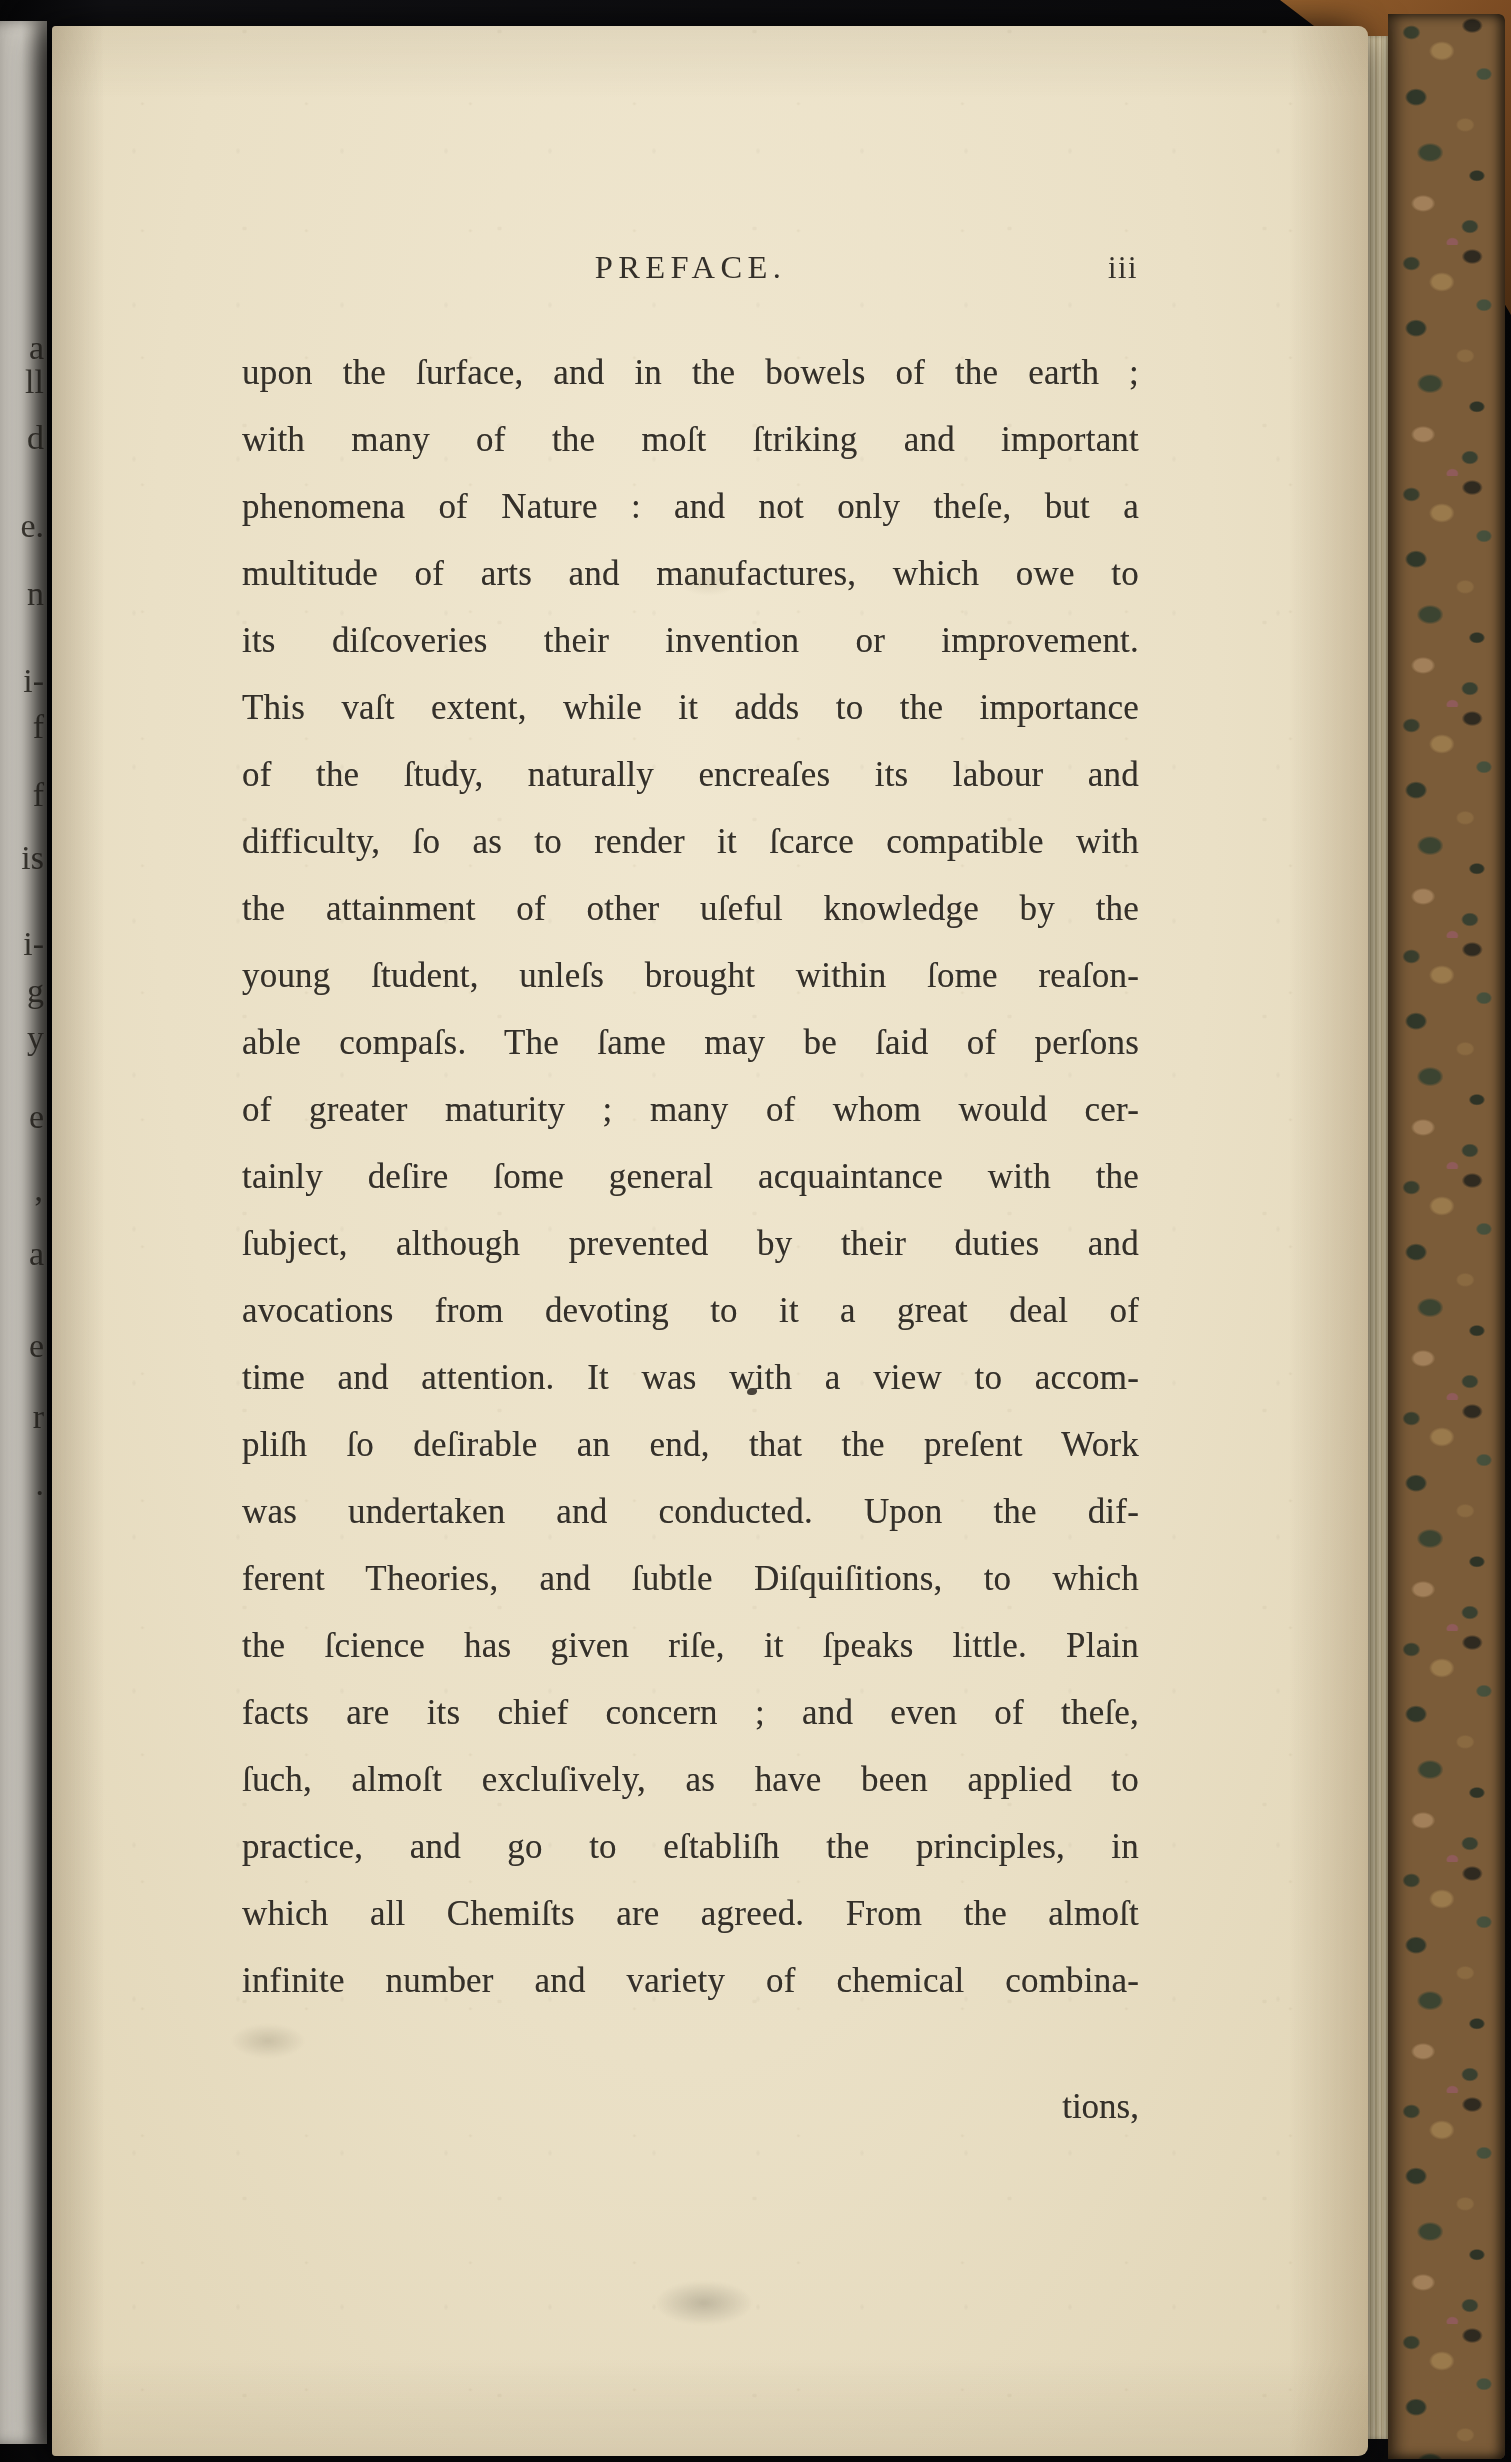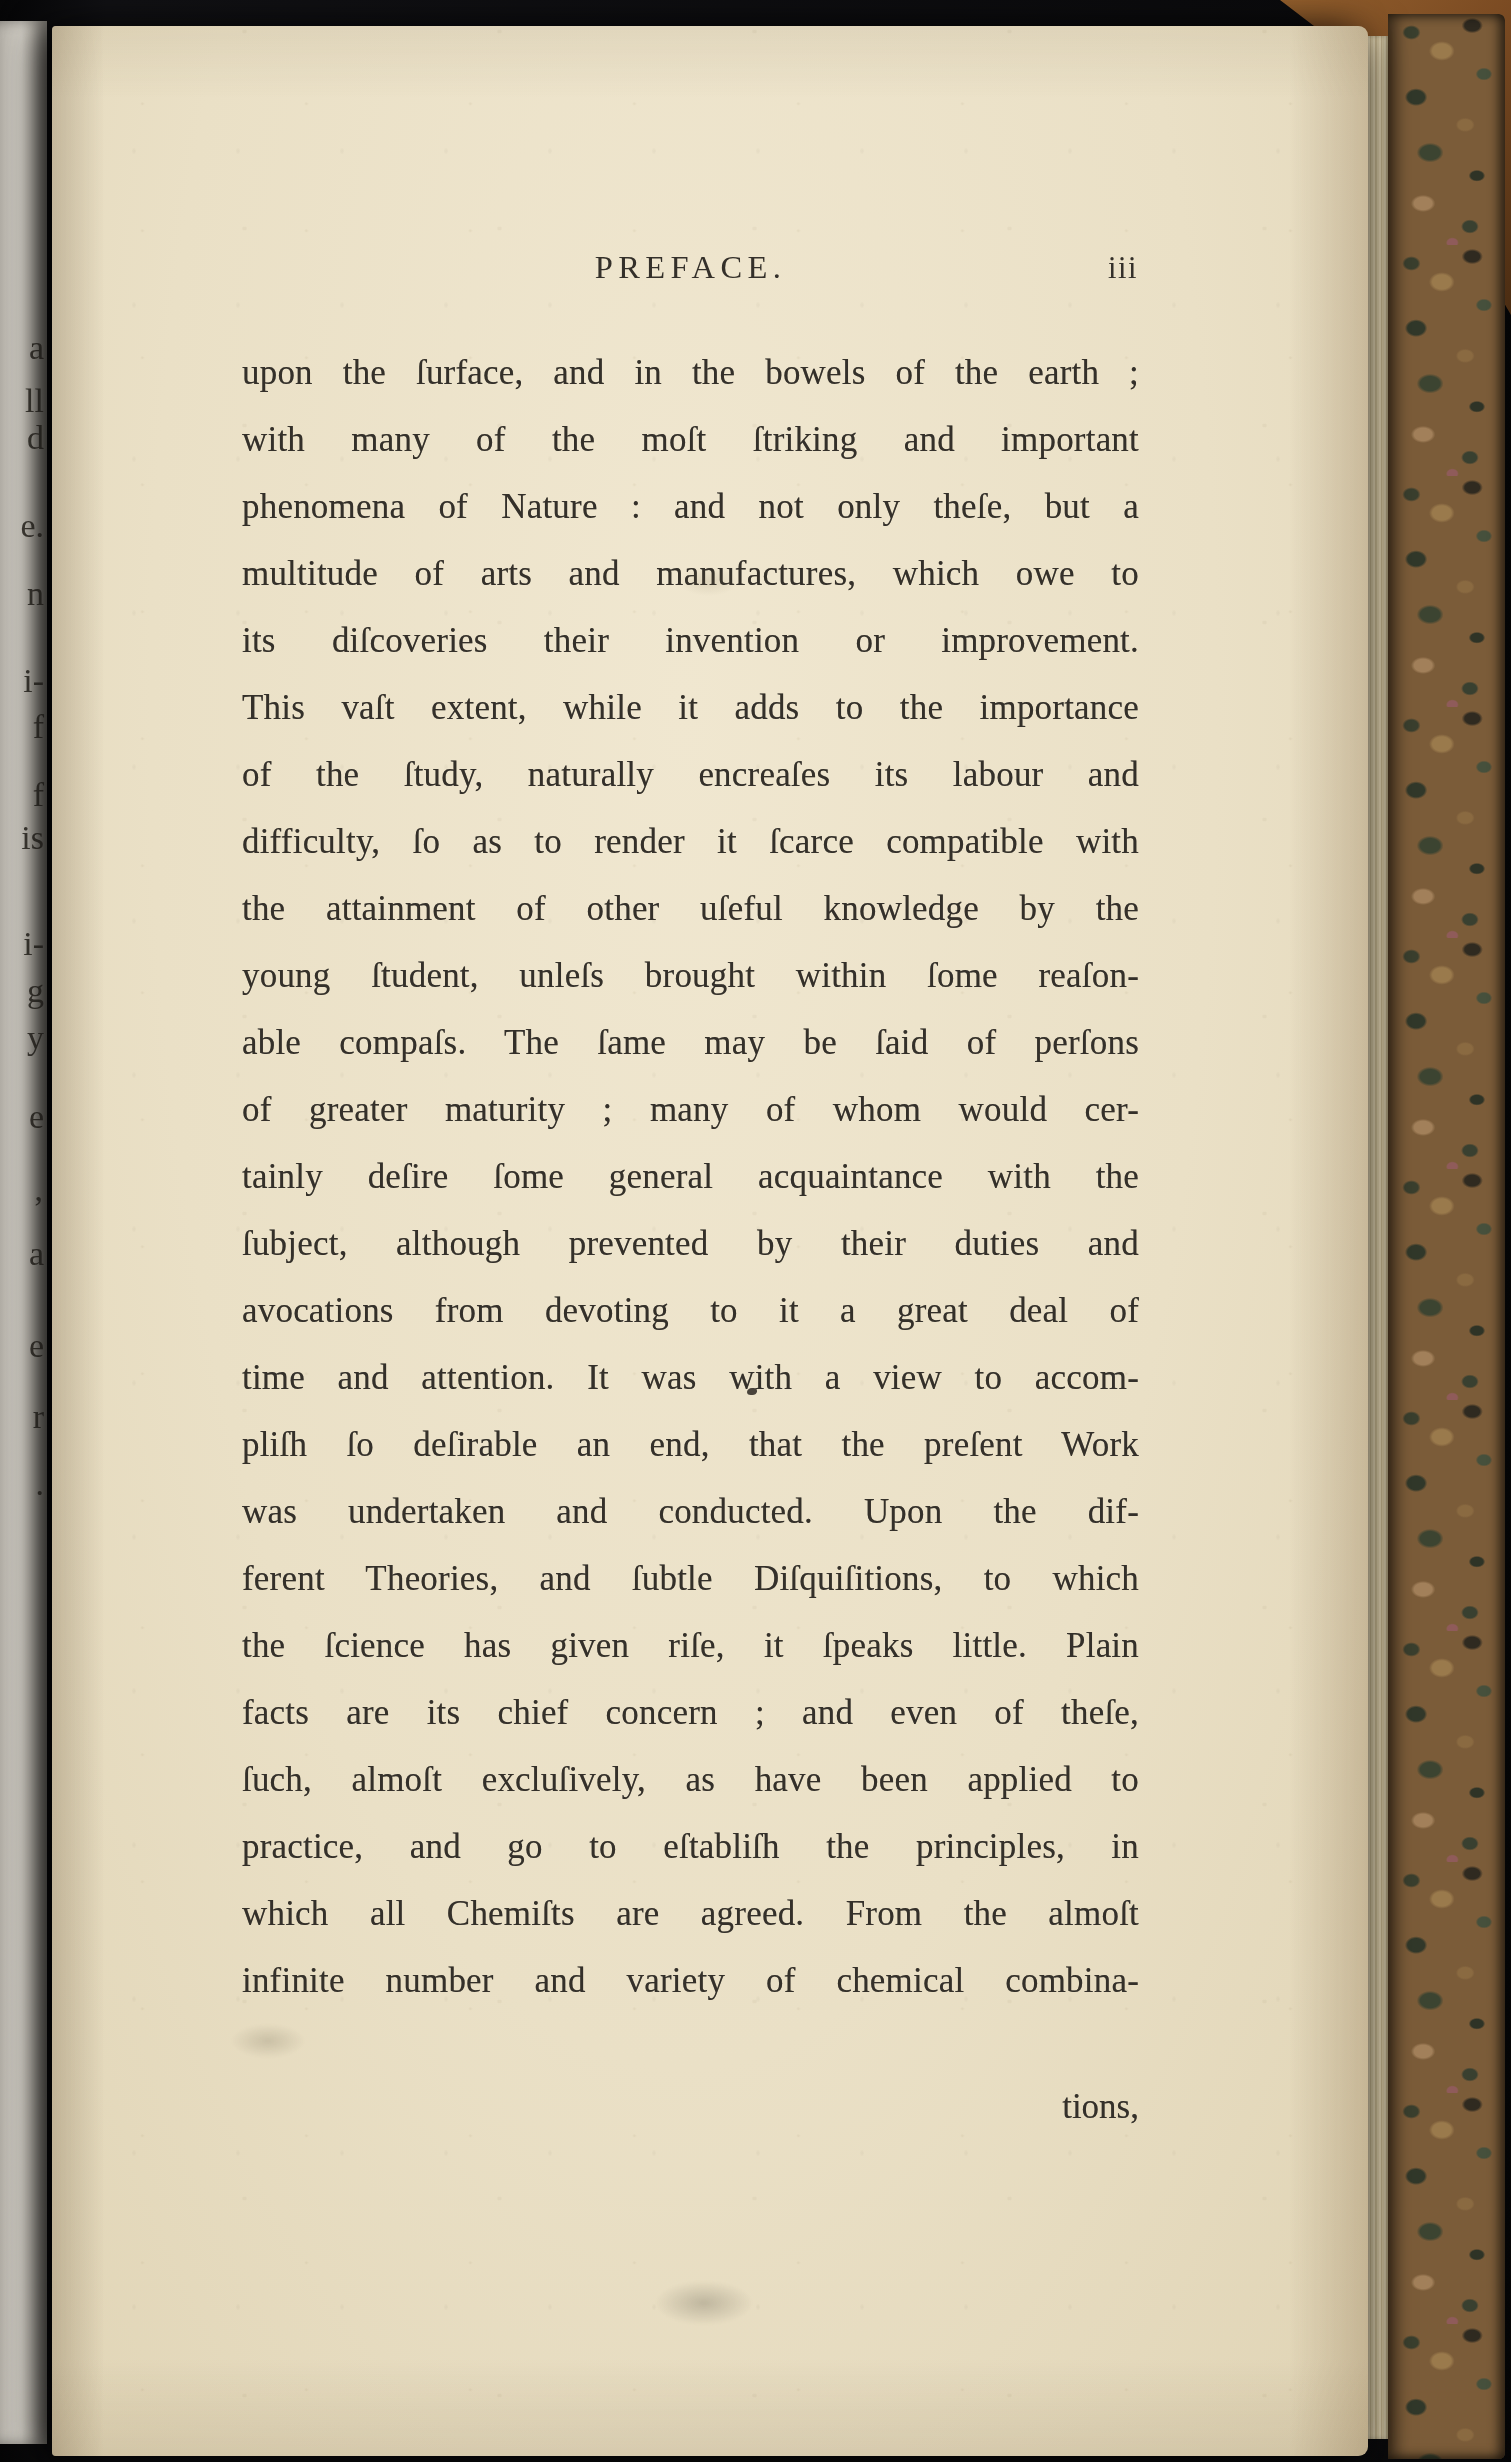--- a/index.html
+++ b/index.html
@@ -127,28 +127,28 @@
     background:radial-gradient(closest-side, rgba(110,96,66,.14), rgba(110,96,66,0));
   }
 </style>
 </head>
 <body>
 
 <div class="scene">
 
   <div class="facing-strip">
     <span class="fragment" style="top:310px">a</span>
-    <span class="fragment" style="top:363px">ll</span>
+    <span class="fragment" style="top:344px">ll</span>
     <span class="fragment" style="top:400px">d</span>
     <span class="fragment" style="top:488px">e.</span>
     <span class="fragment" style="top:556px">n</span>
     <span class="fragment" style="top:643px">i-</span>
     <span class="fragment" style="top:689px">f</span>
     <span class="fragment" style="top:757px">f</span>
-    <span class="fragment" style="top:800px">is</span>
+    <span class="fragment" style="top:820px">is</span>
     <span class="fragment" style="top:906px">i-</span>
     <span class="fragment" style="top:953px">g</span>
     <span class="fragment" style="top:1000px">y</span>
     <span class="fragment" style="top:1079px">e</span>
     <span class="fragment" style="top:1170px">’</span>
     <span class="fragment" style="top:1216px">a</span>
     <span class="fragment" style="top:1308px">e</span>
     <span class="fragment" style="top:1379px">r</span>
     <span class="fragment" style="top:1446px">.</span>
   </div>

